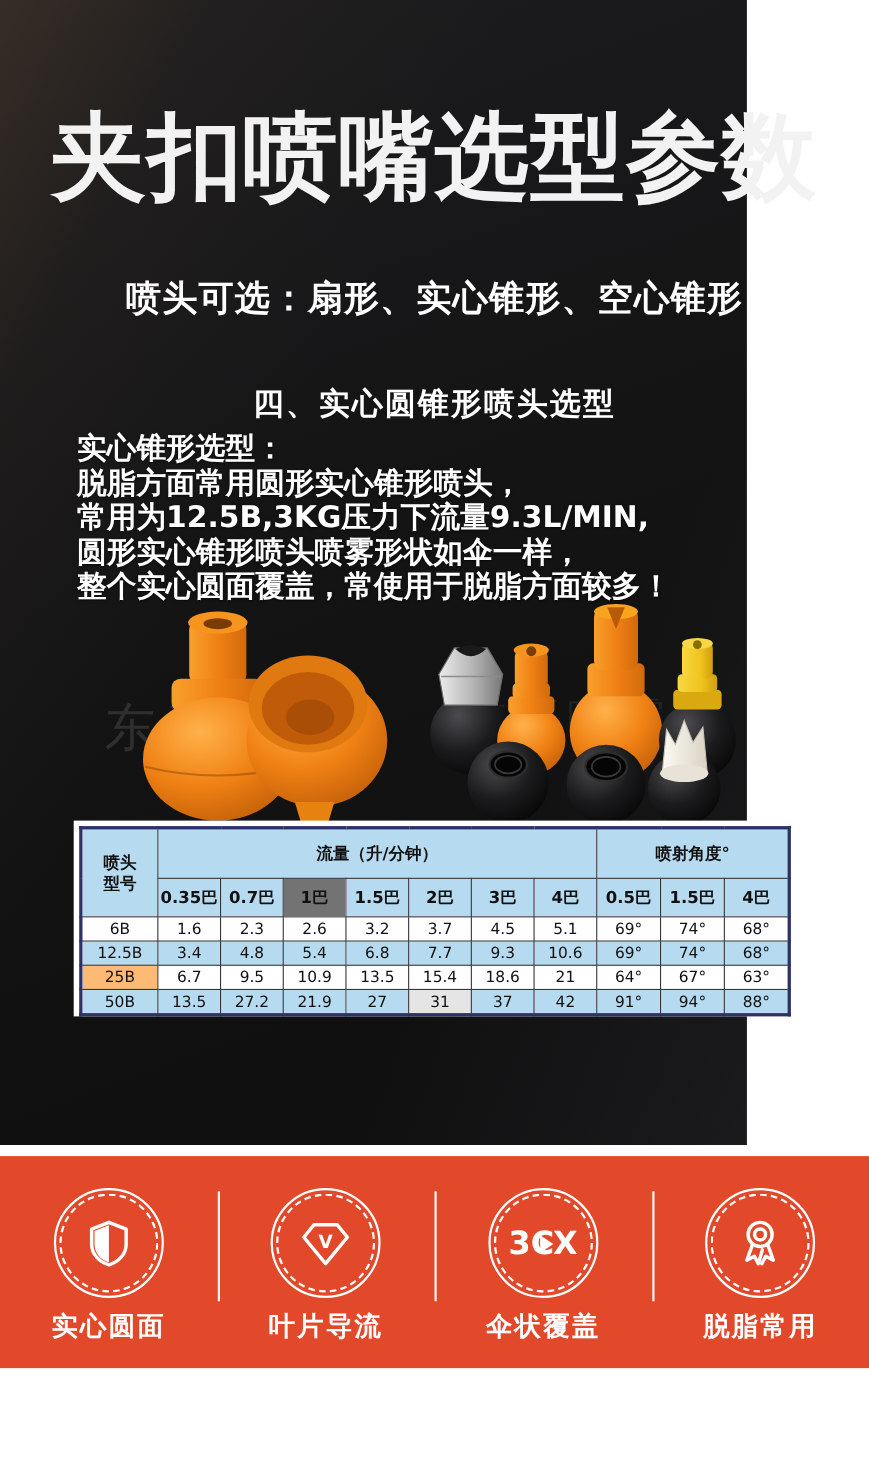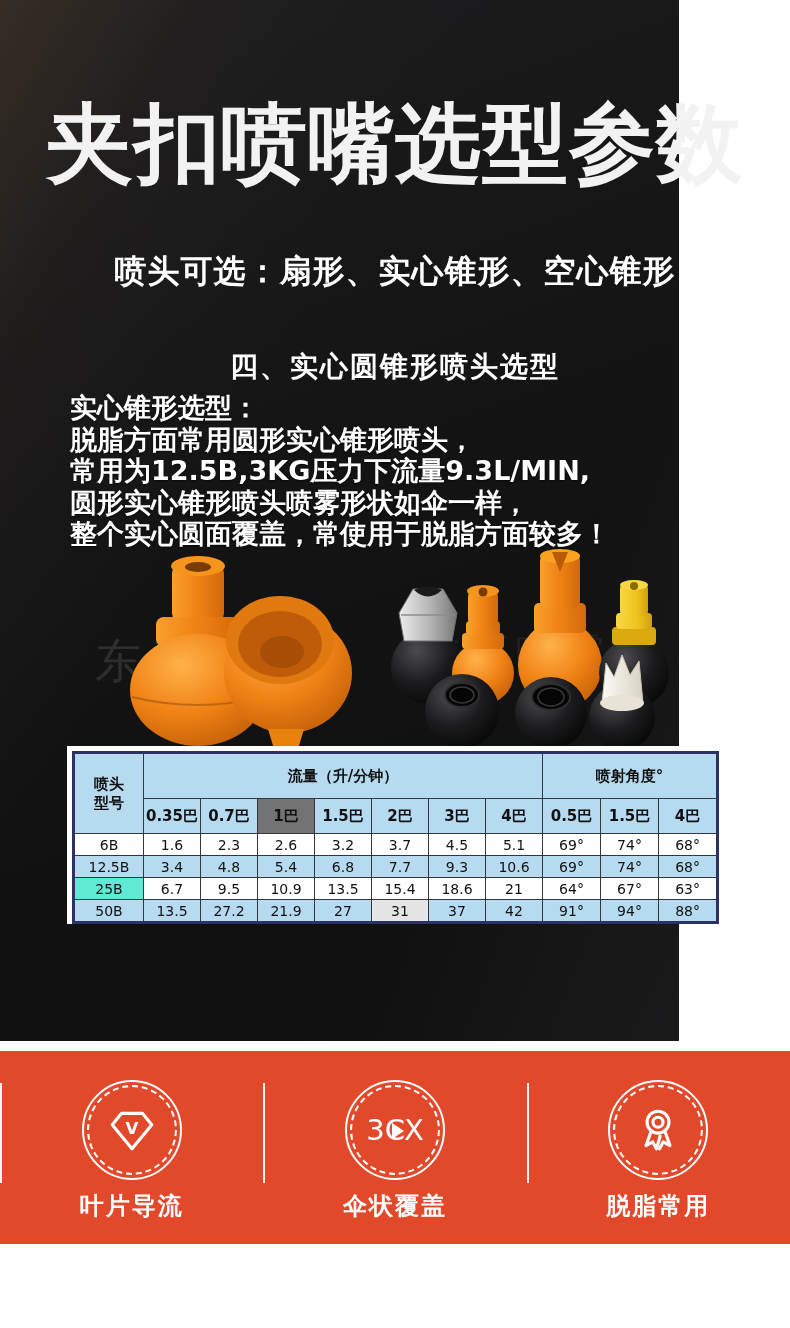--- a/index.html
+++ b/index.html
@@ -75,21 +75,21 @@
   .feature-circle{
     position:relative;margin-top:29px;width:100px;height:100px;border-radius:50%;
     border:2px solid #ffffff;box-sizing:border-box;
     display:flex;align-items:center;justify-content:center;
   }
   .feature-circle::before{
     content:"";position:absolute;inset:3px;border:2px dashed #ffffff;border-radius:50%;
   }
   .feature-label{margin-top:10px;color:#ffffff;font-size:24px;font-weight:700;letter-spacing:2px;}
   .divider{position:absolute;top:32px;left:0;width:2px;height:100px;background:rgba(255,255,255,0.95);}
-  .cx-text{color:#fff;font-size:29px;font-weight:400;letter-spacing:0;display:flex;align-items:center;}
+  .cx-text{color:#fff;font-size:29px;font-weight:700;letter-spacing:0;display:flex;align-items:center;}
   .play-tri{
     display:inline-block;width:0;height:0;
     border-top:8px solid transparent;border-bottom:8px solid transparent;
     border-left:12px solid #ffffff;margin-left:-13px;margin-right:0px;position:relative;top:1px;
   }
   .bottom-strip{position:absolute;left:0;top:1244px;width:790px;height:84px;background:#ffffff;}
 </style>
 </head>
 <body>
 
@@ -271,21 +271,21 @@
             <td style="background: rgb(182, 218, 239);">5.4</td>
             <td style="background: rgb(182, 218, 239);">6.8</td>
             <td style="background: rgb(182, 218, 239);">7.7</td>
             <td style="background: rgb(182, 218, 239);">9.3</td>
             <td style="background: rgb(182, 218, 239);">10.6</td>
             <td style="background: rgb(182, 218, 239);">69°</td>
             <td style="background: rgb(182, 218, 239);">74°</td>
             <td style="background: rgb(182, 218, 239);">68°</td>
           </tr>
           <tr>
-            <td style="background: #5eead4;">25B</td>
+            <td style="background: #fdba74;">25B</td>
             <td style="background: rgb(255, 255, 255);">6.7</td>
             <td style="background: rgb(255, 255, 255);">9.5</td>
             <td style="background: rgb(255, 255, 255);">10.9</td>
             <td style="background: rgb(255, 255, 255);">13.5</td>
             <td style="background: rgb(255, 255, 255);">15.4</td>
             <td style="background: rgb(255, 255, 255);">18.6</td>
             <td style="background: rgb(255, 255, 255);">21</td>
             <td style="background: rgb(255, 255, 255);">64°</td>
             <td style="background: rgb(255, 255, 255);">67°</td>
             <td style="background: rgb(255, 255, 255);">63°</td>
@@ -306,20 +306,29 @@
         </tbody>
       </table>
     </div>
 
   </div>
 
   <div class="gap-strip"></div>
 
   <div class="footer" style="background: rgb(226, 73, 43);">
 
+    <div class="feature">
+      <div class="feature-circle">
+        <svg width="46" height="46" viewBox="0 0 44 44">
+          <path d="M22 4 L37 10 V23 C37 32 30 38.5 22 41 C14 38.5 7 32 7 23 V10 Z" fill="none" stroke="#ffffff" stroke-width="3" stroke-linejoin="round"></path>
+          <path d="M22 6.5 L9.5 11.5 V23 C9.5 31 15 36.5 22 38.8 Z" fill="#ffffff"></path>
+        </svg>
+      </div>
+      <div class="feature-label">实心圆面</div>
+    </div>
 
     <div class="feature">
       <div class="divider"></div>
       <div class="feature-circle">
         <svg width="50" height="46" viewBox="0 0 48 44">
           <path d="M14 6 H34 L43 17 L24 40 L5 17 Z" fill="none" stroke="#ffffff" stroke-width="3" stroke-linejoin="round"></path>
           <text x="24" y="26" text-anchor="middle" font-size="16" font-weight="bold" fill="#ffffff">V</text>
         </svg>
       </div>
       <div class="feature-label">叶片导流</div>

